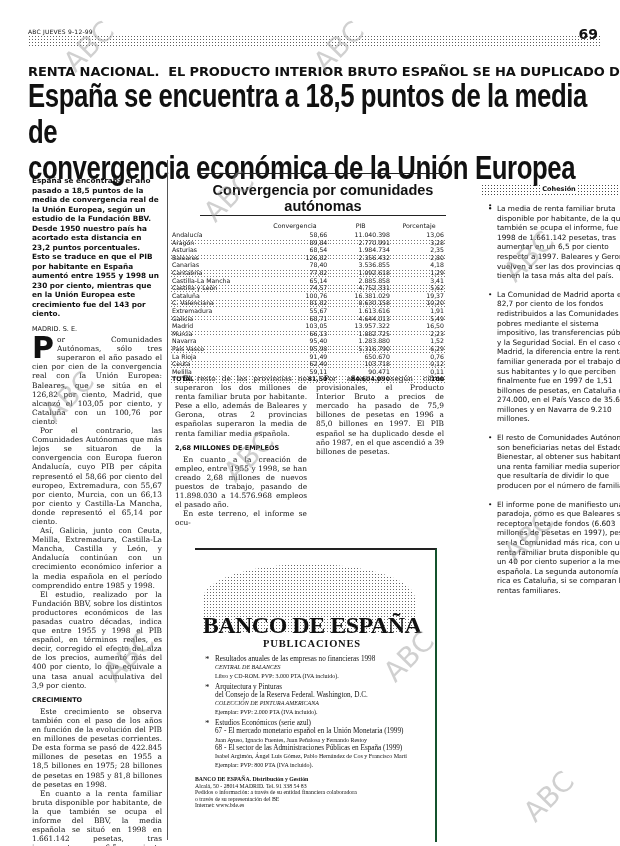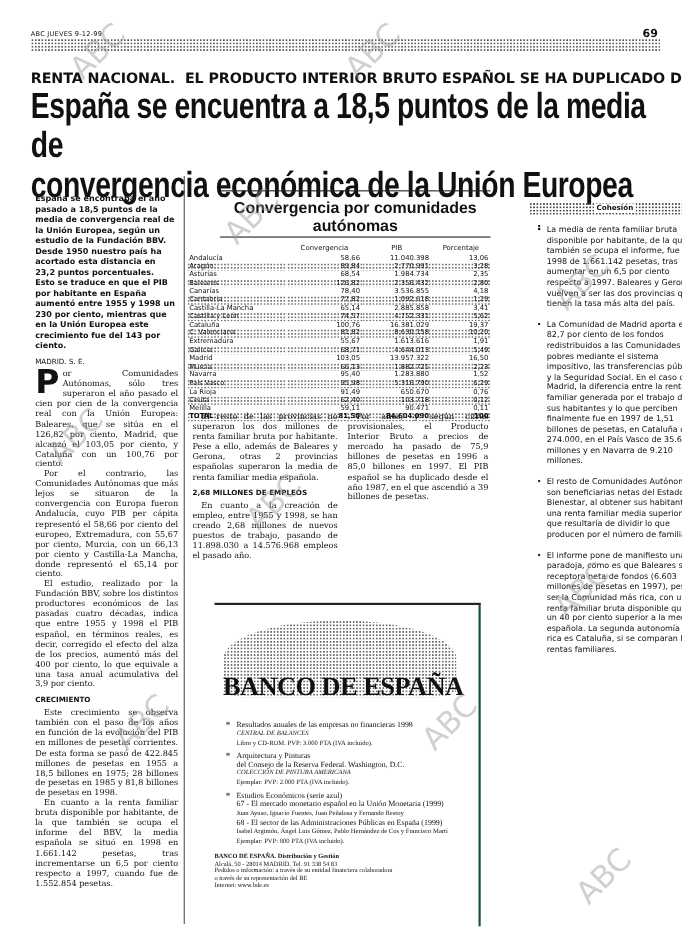--- a/index.html
+++ b/index.html
@@ -1,19 +1,19 @@
 <!DOCTYPE html>
 <html><head>
 <meta charset="utf-8">
 <style>
   html, body { margin:0; padding:0; background:#fff; }
   body { width:620px; height:846px; position:relative; overflow:hidden; font-family:"DejaVu Serif", serif; color:#111; }
   .abs { position:absolute; }
   .folio { left:28px; top:28px; font-family:"DejaVu Sans", sans-serif; font-size:6px; letter-spacing:0.2px; }
-  .pagenum { right:22px; top:26px; font-family:"DejaVu Sans", sans-serif; font-weight:bold; font-size:10px; }
+  .pagenum { right:22px; top:26px; font-family:"DejaVu Sans", sans-serif; font-weight:bold; font-size:14px; }
   .dots { left:28px; top:35px; width:572px; height:12px;
     background-image: radial-gradient(#333 0.7px, transparent 0.9px);
     background-size:3px 3px; opacity:0.8; }
   .kicker { left:28px; top:64px; width:580px; font-family:"DejaVu Sans", sans-serif; font-size:13px; font-weight:bold; white-space:nowrap; letter-spacing:-0.1px; }
   .kicker .sec { font-weight:900; }
   .headline { left:28px; top:78px; width:560px; font-family:"Liberation Sans", sans-serif; font-weight:bold; font-size:33px; line-height:36px; letter-spacing:-0.5px; transform:scaleX(0.78); transform-origin:left top; width:720px; }
   .lead { left:32px; top:176px; width:128px; font-family:"DejaVu Sans", sans-serif; font-weight:bold; font-size:7.3px; line-height:9.5px; }
   .col { font-size:7.4px; line-height:9.1px; text-align:justify; }
   .col p { margin:0; text-indent:8px; }
   .col p.noind { text-indent:0; }
@@ -69,20 +69,21 @@
   <div>España se encuentra a 18,5 puntos de la media de</div>
   <div>convergencia económica de la Unión Europea</div>
 </div>
 
 <div class="abs lead">España se encontraba el año pasado a 18,5 puntos de la media de convergencia real de la Unión Europea, según un estudio de la Fundación BBV. Desde 1950 nuestro país ha acortado esta distancia en 23,2 puntos porcentuales. Esto se traduce en que el PIB por habitante en España aumentó entre 1955 y 1998 un 230 por ciento, mientras que en la Unión Europea este crecimiento fue del 143 por ciento.</div>
 
 <div class="abs col c1">
   <div class="byline">MADRID. S. E.</div>
   <p class="noind"><span class="dropcap">P</span><span>or Comunidades Autónomas, sólo tres superaron el año pasado el cien por cien de la convergencia real con la Unión Europea: Baleares, que se sitúa en el 126,82 por ciento, Madrid, que alcanzó el 103,05 por ciento, y Cataluña con un 100,76 por ciento.</span></p>
   <p>Por el contrario, las Comunidades Autónomas que más lejos se situaron de la convergencia con Europa fueron Andalucía, cuyo PIB per cápita representó el 58,66 por ciento del europeo, Extremadura, con 55,67 por ciento, Murcia, con un 66,13 por ciento y Castilla-La Mancha, donde representó el 65,14 por ciento.</p>
+  <p>Así, Galicia, junto con Ceuta, Melilla, Extremadura, Castilla-La Mancha, Castilla y León, y Andalucía continúan con un crecimiento económico inferior a la media española en el período comprendido entre 1985 y 1998.</p>
   <p>El estudio, realizado por la Fundación BBV, sobre los distintos productores económicos de las pasadas cuatro décadas, indica que entre 1955 y 1998 el PIB español, en términos reales, es decir, corregido el efecto del alza de los precios, aumentó más del 400 por ciento, lo que equivale a una tasa anual acumulativa del 3,9 por ciento.</p>
   <h4>CRECIMIENTO</h4>
   <p>Este crecimiento se observa también con el paso de los años en función de la evolución del PIB en millones de pesetas corrientes. De esta forma se pasó de 422.845 millones de pesetas en 1955 a 18,5 billones en 1975; 28 billones de pesetas en 1985 y 81,8 billones de pesetas en 1998.</p>
   <p>En cuanto a la renta familiar bruta disponible por habitante, de la que también se ocupa el informe del BBV, la media española se situó en 1998 en 1.661.142 pesetas, tras incrementarse un 6,5 por ciento respecto a 1997, cuando fue de 1.552.854 pesetas.</p>
 
 </div>
 <div class="abs vrule"></div>
 
 <div class="abs chart">
   <div class="chart-title">Convergencia por comunidades autónomas</div>
@@ -217,30 +218,32 @@
           <td class="n">100</td>
         </tr>
       </tbody>
   </table>
 </div>
 
 <div class="abs col c2">
   <p>El resto de las provincias no superaron los dos millones de renta familiar bruta por habitante. Pese a ello, además de Baleares y Gerona, otras 2 provincias españolas superaron la media de renta familiar media española.</p>
   <h4>2,68 MILLONES DE EMPLEOS</h4>
   <p>En cuanto a la creación de empleo, entre 1955 y 1998, se han creado 2,68 millones de nuevos puestos de trabajo, pasando de 11.898.030 a 14.576.968 empleos el pasado año.</p>
+  <p>En este terreno, el informe se ocu-</p>
 </div>
 
 <div class="abs col c3">
   <p>Por años, y según cifras provisionales, el Producto Interior Bruto a precios de mercado ha pasado de 75,9 billones de pesetas en 1996 a 85,0 billones en 1997. El PIB español se ha duplicado desde el año 1987, en el que ascendió a 39 billones de pesetas.</p>
 </div>
 
 <div class="abs ad">
   <div class="ad-inner">
     <div class="ad-halftone"></div>
     <div class="ad-title">BANCO DE ESPAÑA</div>
+    <div class="ad-sub">PUBLICACIONES</div>
     <div class="ad-list">
       <div class="ad-item">
         <span class="star">*</span>
         <div>Resultados anuales de las empresas no financieras 1998</div>
         <div class="it">CENTRAL DE BALANCES</div>
         <div class="sm">Libro y CD-ROM. PVP: 3.000 PTA (IVA incluido).</div>
       </div>
       <div class="ad-item">
         <span class="star">*</span>
         <div>Arquitectura y Pinturas</div>

